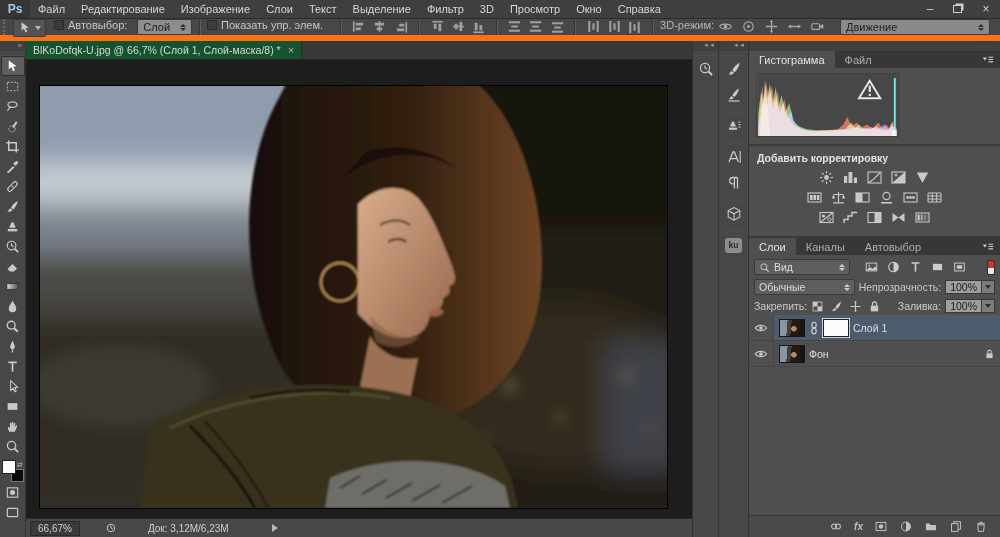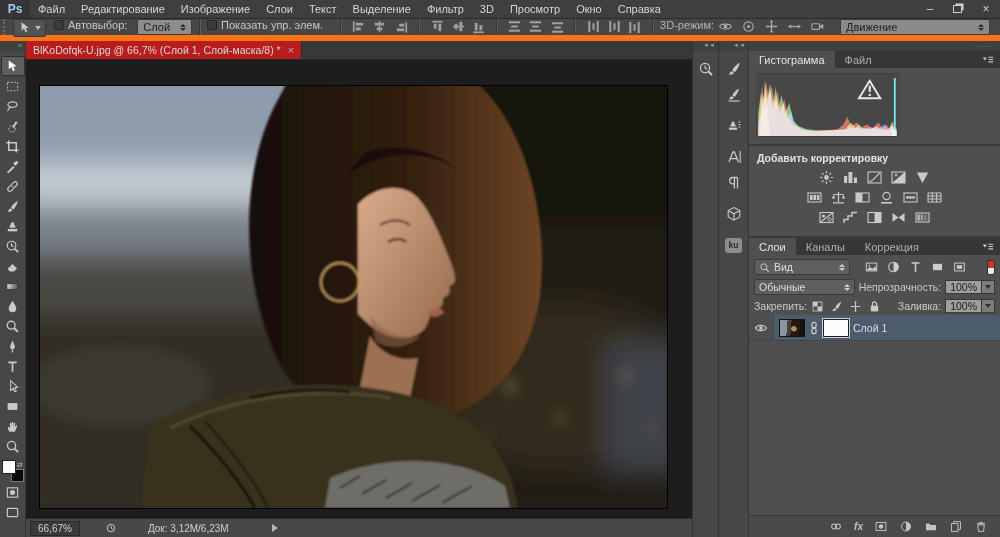--- a/index.html
+++ b/index.html
@@ -44,21 +44,21 @@
   .tool.sel { background:#5e5e5e; box-shadow:inset 0 0 0 1px #2e2e2e; }
   .tool svg { width:15px; height:15px; }
   .swatches { position:relative; width:22px; height:22px; margin-top:4px; }
   .sw-bg { position:absolute; right:0; bottom:0; width:13px; height:13px; background:#0a0a0a; border:1px solid #777; }
   .sw-fg { position:absolute; left:0; top:0; width:14px; height:14px; background:#fdfdfd; border:1px solid #222; }
   .sw-mini { position:absolute; right:1px; top:1px; font-size:7px; color:#bbb; }
 
   
   .docarea { flex:1; display:flex; flex-direction:column; background:#1d1d1d; min-width:0; }
   .tabbar { height:19px; background:#383838; border-bottom:1px solid #262626; display:flex; }
-  .doctab { max-width:280px; background:#b91c1c; color:#d8d8d8; font-size:10.5px; padding:0 7px; display:flex; align-items:center; gap:7px; border-right:1px solid #2a2a2a; white-space:nowrap; }
+  .doctab { max-width:280px; background:#14532d; color:#d8d8d8; font-size:10.5px; padding:0 7px; display:flex; align-items:center; gap:7px; border-right:1px solid #2a2a2a; white-space:nowrap; }
   .tabclose { color:#b5b5b5; font-size:11px; cursor:default; }
   .canvaswrap { flex:1; position:relative; background:#1d1d1d; }
   .canvasimg { position:absolute; left:14px; top:26px; width:627px; height:422px; background:#111; box-shadow:0 0 0 1px #000; }
   .statusbar { height:19px; background:#484848; border-top:1px solid #2a2a2a; display:flex; align-items:center; font-size:10px; color:#cfcfcf;gap:11px; }
   .zoombox { background:#3a3a3a; border:1px solid #292929; padding:1px 7px; margin-left:4px; }
   .statico { width:12px; height:12px; margin:0 10px 0 14px; }
   .docbox { padding:1px 10px; }
   .statarrow { width:0; height:0; border-top:4px solid transparent; border-bottom:4px solid transparent; border-left:6px solid #b5b5b5; margin-left:22px; }
 
   
@@ -844,21 +844,21 @@
             </svg>
         </div>
       </div>
     </div>
     <div class="pgap"></div>
 
     <div class="panel layerspanel">
       <div class="ptabs">
         <div class="ptab active">Слои</div>
         <div class="ptab">Каналы</div>
-        <div class="ptab">Коррекция</div>
+        <div class="ptab">Автовыбор</div>
         <div class="pmenu">
             <svg class="ic">
               <use href="#s-panelmenu"></use>
             </svg>
           </div>
       </div>
       <div class="pbody lrow" style="padding-top:4px">
         <span class="dd-dark" style="width:96px">
           <svg class="ic" width="11" height="11">
               <use href="#s-zoom"></use>
@@ -939,20 +939,36 @@
             <span class="thumb"></span>
             <span class="chain">
                 <svg class="ic">
                   <use href="#s-chain"></use>
                 </svg>
               </span>
             <span class="maskthumb"></span>
             <span>Слой 1</span>
           </div>
         </div>
+        <div class="layerrow">
+          <div class="eyecell">
+              <svg class="ic">
+                <use href="#s-eye"></use>
+              </svg>
+            </div>
+          <div class="rowbody">
+            <span class="thumb"></span>
+            <span>Фон</span>
+            <span class="rowlock">
+                <svg class="ic">
+                  <use href="#s-lock"></use>
+                </svg>
+              </span>
+          </div>
+        </div>
         <div style="flex:1"></div>
       </div>
       <div class="lbottom">
         <svg class="ic">
             <use href="#s-link"></use>
           </svg>
         <span class="fxlabel">fx</span>
         <svg class="ic">
             <use href="#s-maskicon"></use>
           </svg>

